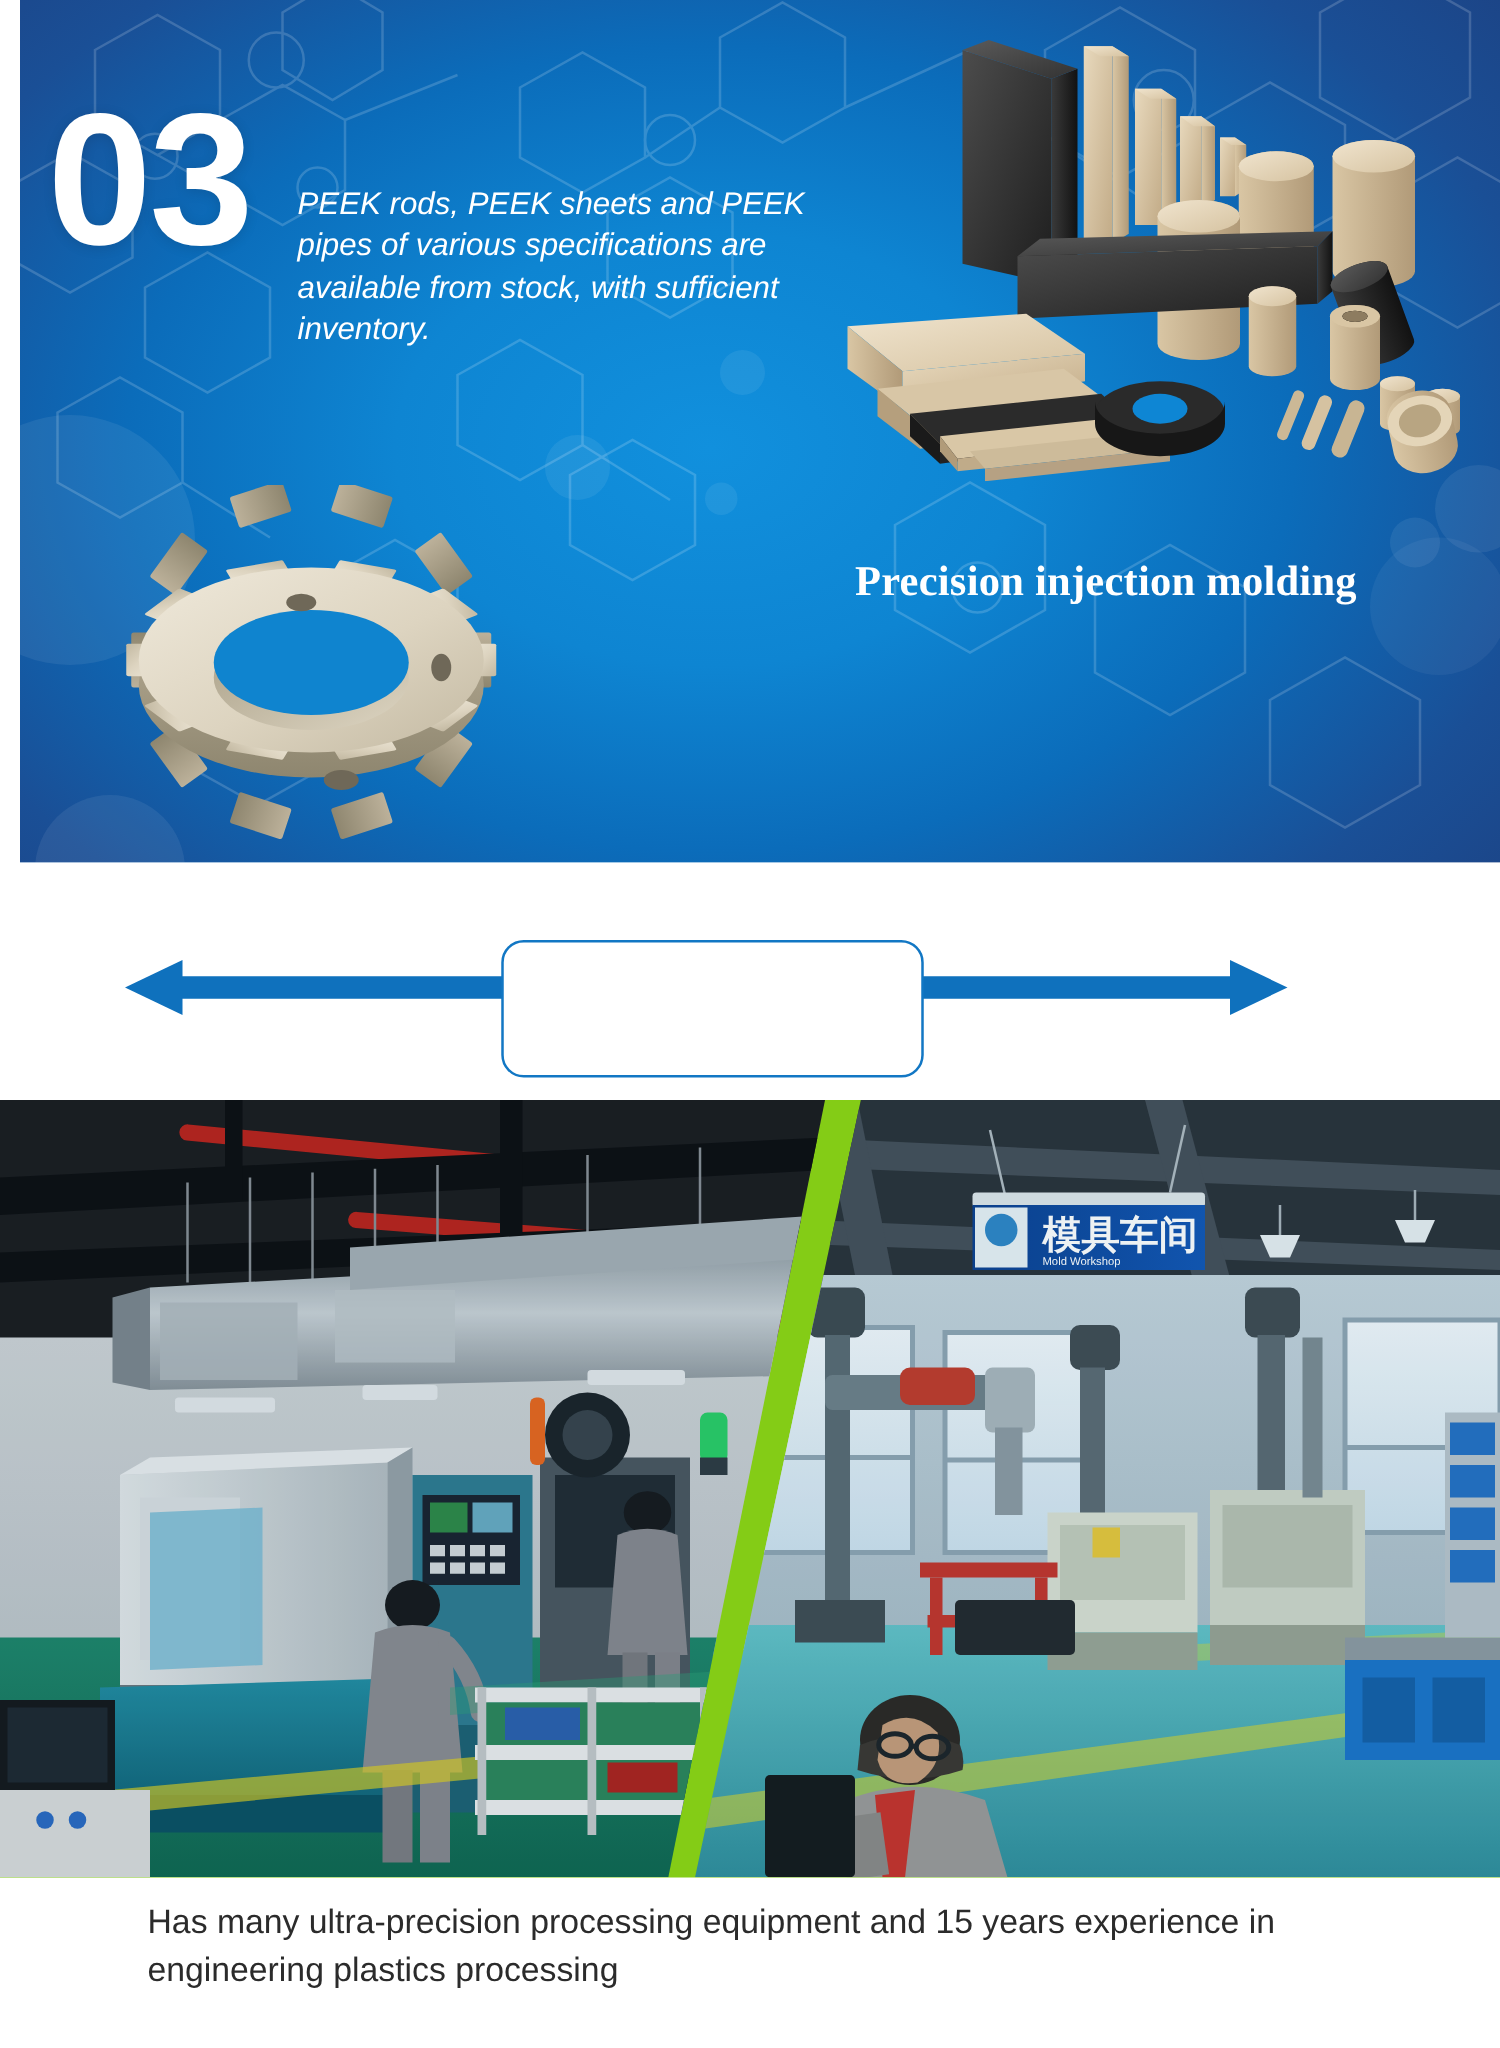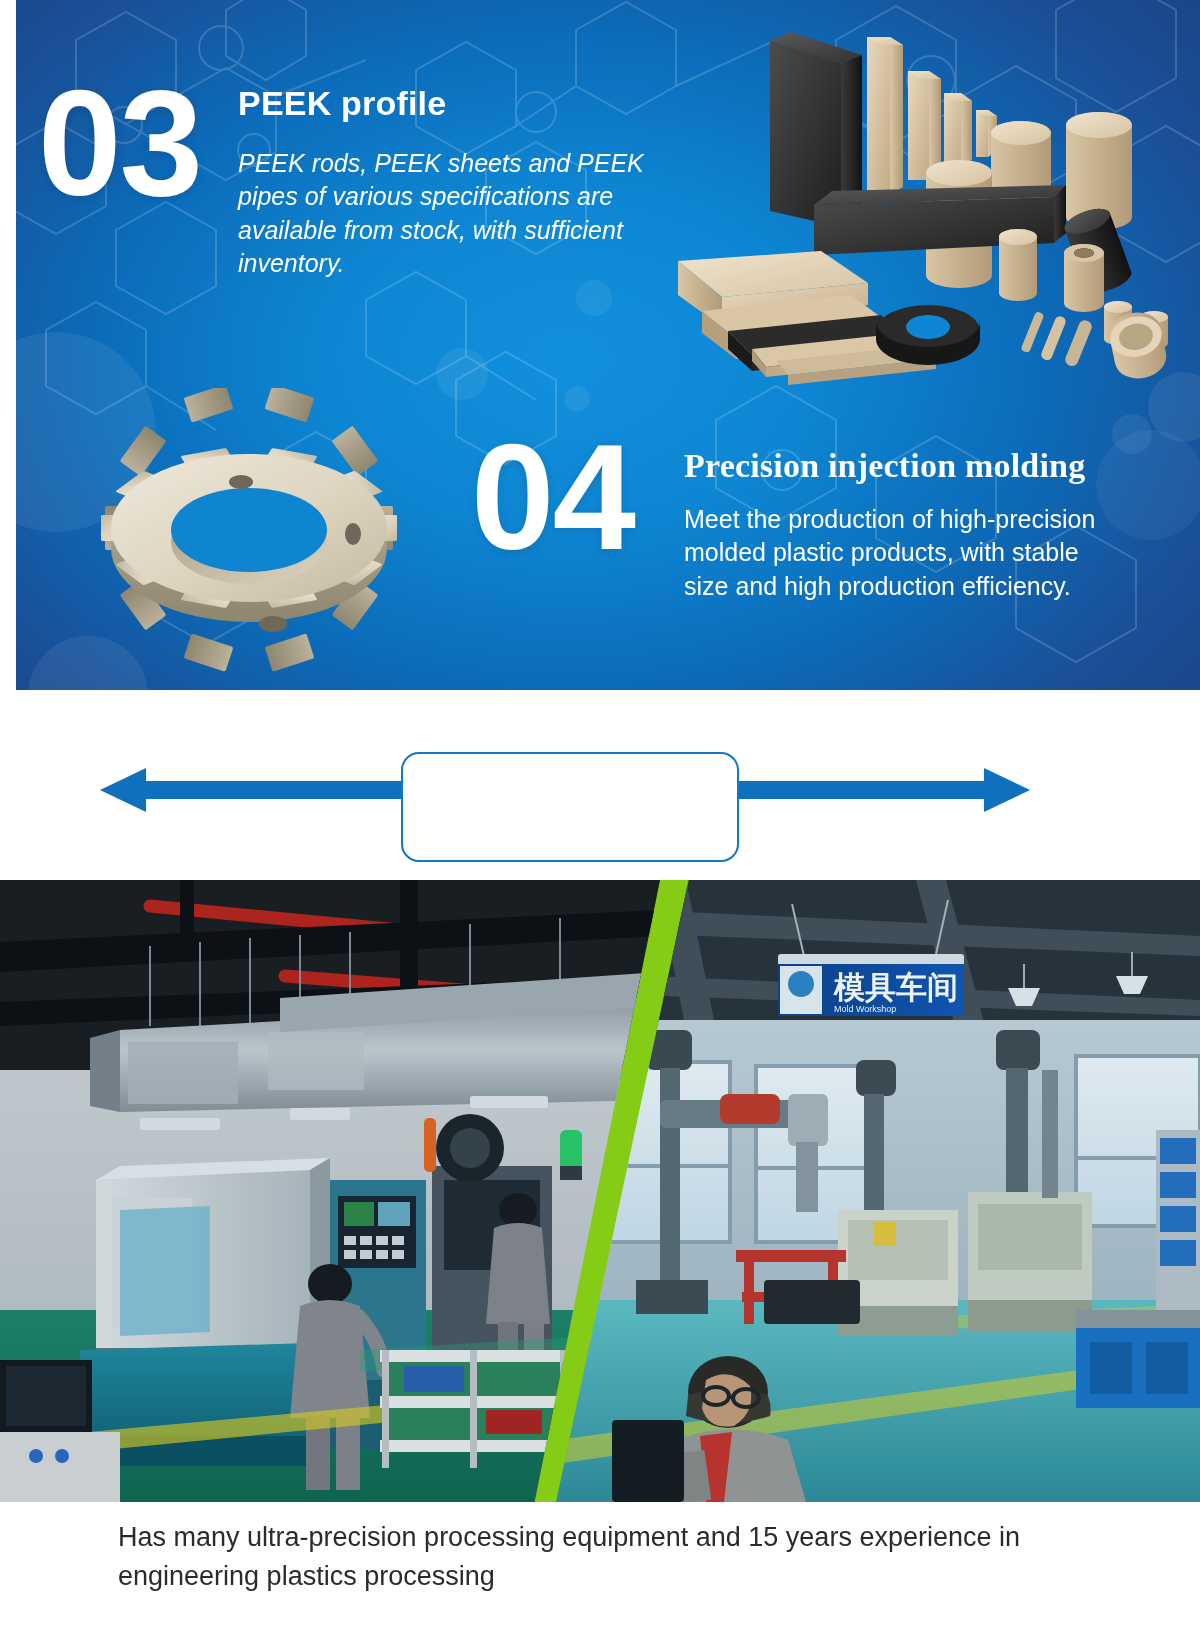--- a/index.html
+++ b/index.html
@@ -130,21 +130,20 @@
     <span class="dot" style="left:-60px;top:332px;width:200px;height:200px;"></span>
     <span class="dot" style="left:420px;top:348px;width:52px;height:52px;"></span>
     <span class="dot" style="left:560px;top:280px;width:36px;height:36px;"></span>
     <span class="dot" style="left:548px;top:386px;width:26px;height:26px;"></span>
     <span class="dot" style="left:1132px;top:372px;width:70px;height:70px;"></span>
     <span class="dot" style="left:1096px;top:414px;width:40px;height:40px;"></span>
     <span class="dot" style="left:1080px;top:430px;width:110px;height:110px;background:rgba(255,255,255,.05);"></span>
     <span class="dot" style="left:12px;top:636px;width:120px;height:120px;"></span>
 
     <div class="num num-03">03</div>
-    <h2 class="block-title t3">PEEK profile</h2>
     <p class="block-body b3">PEEK rods, PEEK sheets and PEEK pipes of various specifications are available from stock, with sufficient inventory.</p>
 
     <div class="peek-stock">
       <svg viewBox="0 0 580 370">
         <defs>
           <linearGradient id="tanA" x1="0" y1="0" x2="1" y2="1">
             <stop offset="0" stop-color="#e8d9bd"></stop>
               <stop offset="1" stop-color="#c2ab87"></stop>
           </linearGradient>
           <linearGradient id="tanB" x1="0" y1="0" x2="1" y2="0">
@@ -281,23 +280,21 @@
         </g>
 
         <g transform="rotate(-12 510 340)">
           <path d="M478,316 a26,20 0 0 1 52,0 v26 a26,20 0 0 1 -52,0 z" fill="url(#tanB)"></path>
           <ellipse cx="504" cy="320" rx="26" ry="20" fill="#e4d5b8"></ellipse>
           <ellipse cx="504" cy="320" rx="17" ry="13" fill="#b8a582"></ellipse>
         </g>
       </svg>
     </div>
 
-    <div class="num num-04">04</div>
     <h2 class="block-title t4">Precision injection molding</h2>
-    <p class="block-body b4">Meet the production of high-precision molded plastic products, with stable size and high production efficiency.</p>
 
     <div class="gear-part">
       <svg viewBox="0 0 410 285">
         <defs>
           <linearGradient id="gTop" x1="0" y1="0" x2="1" y2="1">
             <stop offset="0" stop-color="#efe9db"></stop>
               <stop offset="55%" stop-color="#ddd4c0"></stop>
               <stop offset="1" stop-color="#c3b9a2"></stop>
           </linearGradient>
           <linearGradient id="gSide" x1="0" y1="0" x2="0" y2="1">

